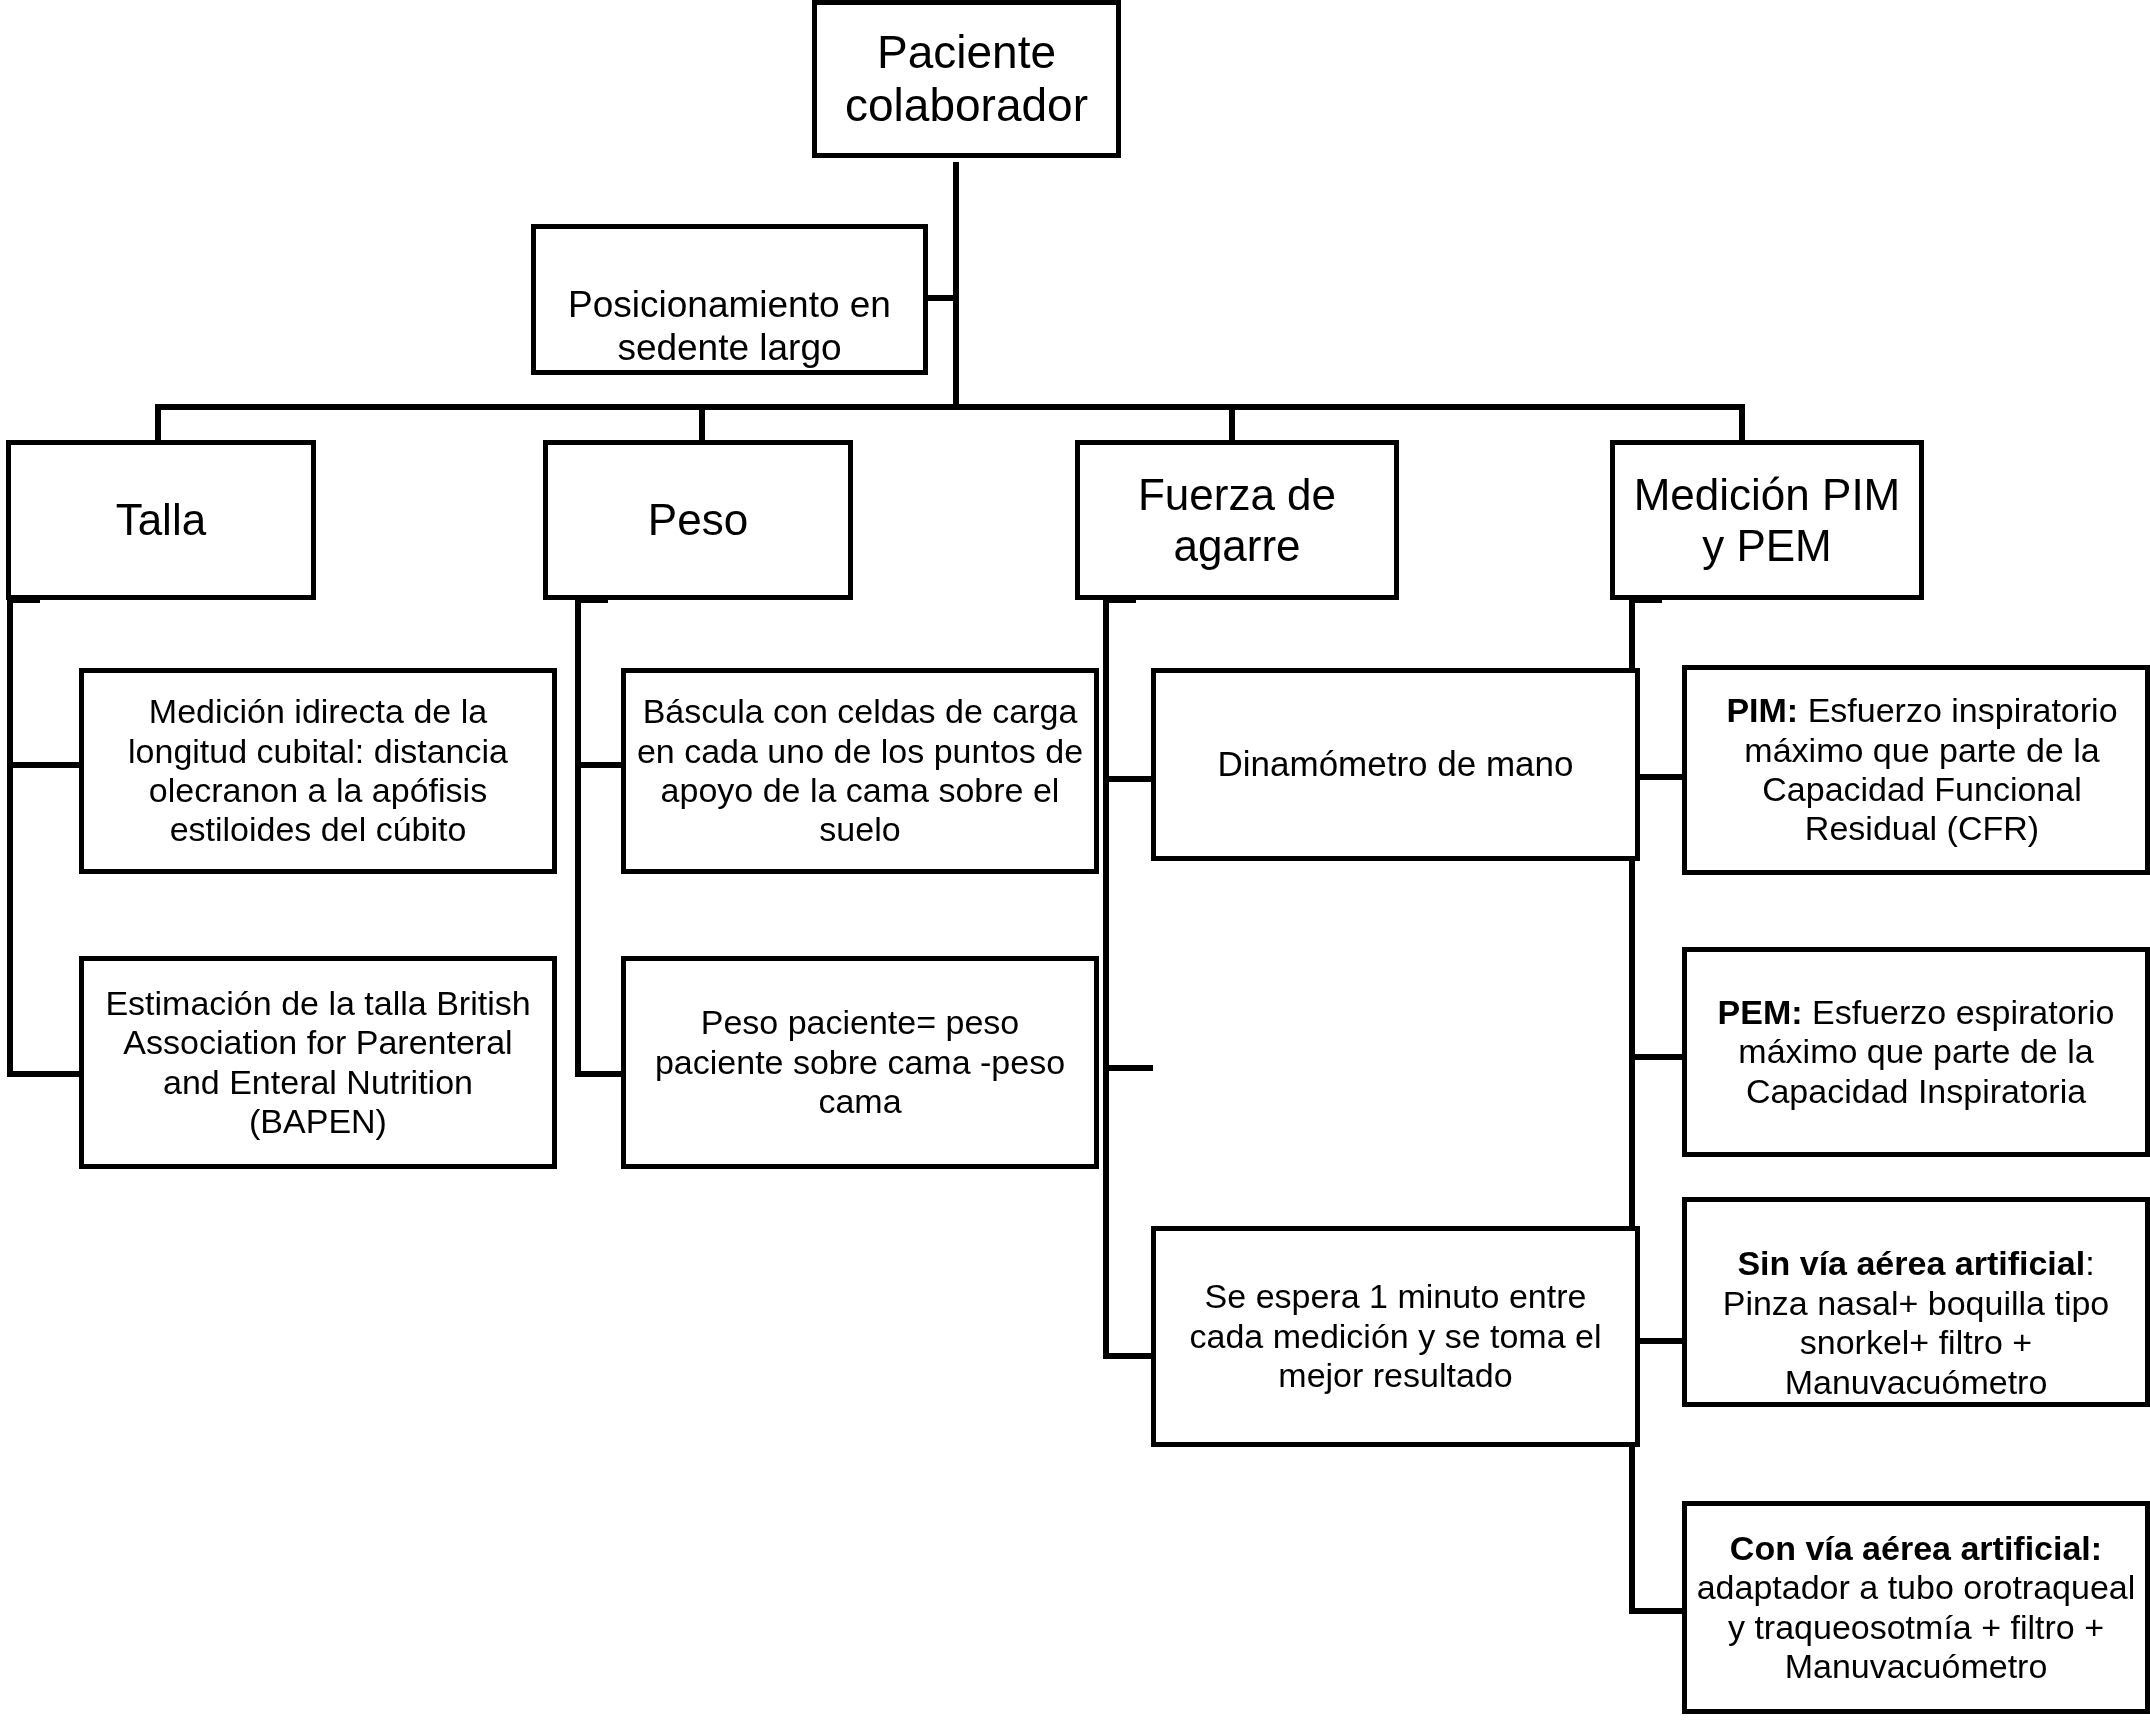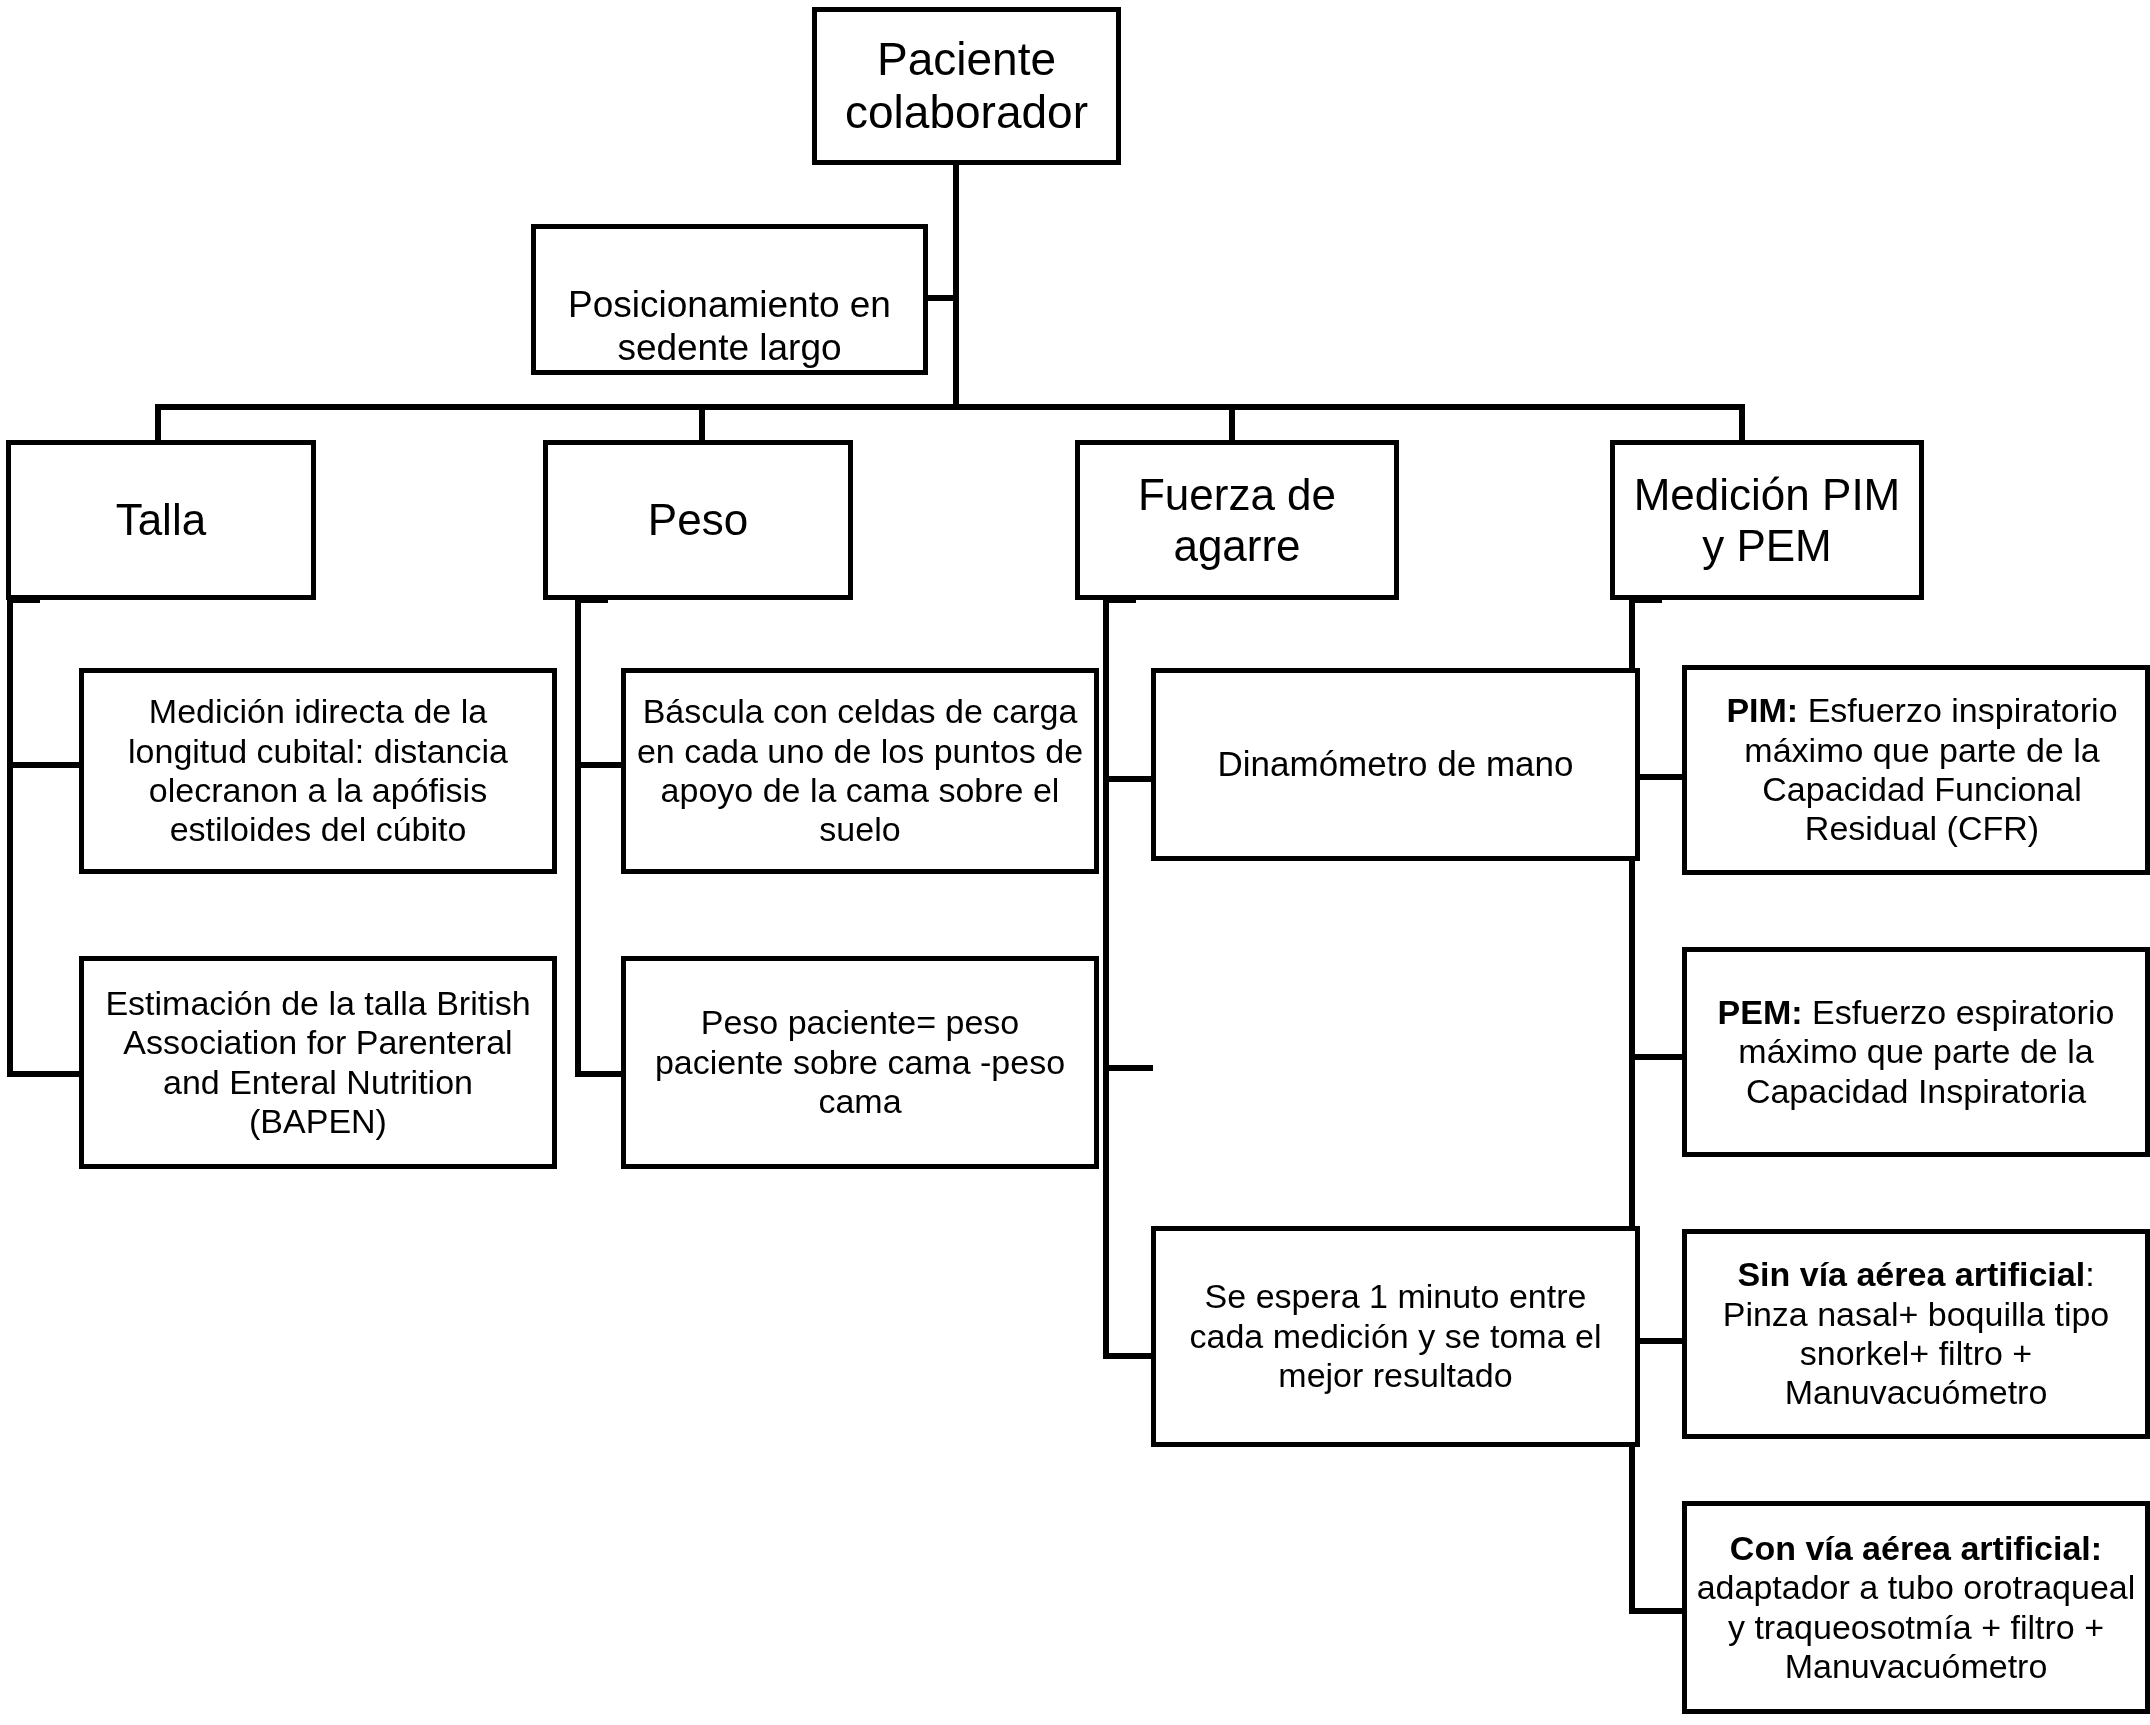--- a/index.html
+++ b/index.html
@@ -79,21 +79,21 @@
   <div class="conn" style="left:1103px; top:1065px; width:50px; height:5.9px;"></div>
   <div class="conn" style="left:1103px; top:1353px; width:50px; height:5.9px;"></div>
 
   <div class="conn" style="left:1629px; top:597px; width:33px; height:5.9px;"></div>
   <div class="conn" style="left:1629px; top:597px; width:5.9px; height:1017px;"></div>
   <div class="conn" style="left:1629px; top:774px; width:53px; height:5.9px;"></div>
   <div class="conn" style="left:1629px; top:1054px; width:53px; height:5.9px;"></div>
   <div class="conn" style="left:1629px; top:1338px; width:53px; height:5.9px;"></div>
   <div class="conn" style="left:1629px; top:1608px; width:53px; height:5.9px;"></div>
 
-  <div class="node lvl1" style="left:812px; top:7px; width:309px; height:158px;">
+  <div class="node lvl1" style="left:812px; top:0; width:309px; height:158px;">
     <span class="txt">Paciente colaborador</span>
   </div>
 
   <div class="node lvl2" style="left:531px; top:224px; width:397px; height:151px;align-items:flex-end;">
     <span class="txt">Posicionamiento en sedente largo</span>
   </div>
 
   <div class="node cat" style="left:5.9px; top:440px; width:310px; height:160px;">
     <span class="txt">Talla</span>
   </div>
@@ -136,21 +136,21 @@
   </div>
 
   <div class="node leaf" style="left:1682px; top:665px; width:468px; height:210px;padding-left:12px;">
     <span class="txt"><b>PIM:</b><span> Esfuerzo inspiratorio máximo que parte de la Capacidad Funcional Residual (CFR)</span></span>
   </div>
 
   <div class="node leaf" style="left:1682px; top:947px; width:468px; height:210px;">
     <span class="txt"><b>PEM:</b><span> Esfuerzo espiratorio máximo que parte de la Capacidad Inspiratoria</span></span>
   </div>
 
-  <div class="node leaf" style="left:1682px; top:1229px; width:468px; height:210px;">
+  <div class="node leaf" style="left:1682px; top:1197px; width:468px; height:210px;align-items:flex-end;">
     <span class="txt"><b>Sin vía aérea artificial</b><span>: Pinza nasal+ boquilla tipo snorkel+ filtro + Manuvacuómetro</span></span>
   </div>
 
   <div class="node leaf" style="left:1682px; top:1501px; width:468px; height:213px;">
     <span class="txt"><b>Con vía aérea artificial:</b><span> adaptador a tubo orotraqueal y traqueosotmía + filtro + Manuvacuómetro</span></span>
   </div>
 
 </div>
 
 

